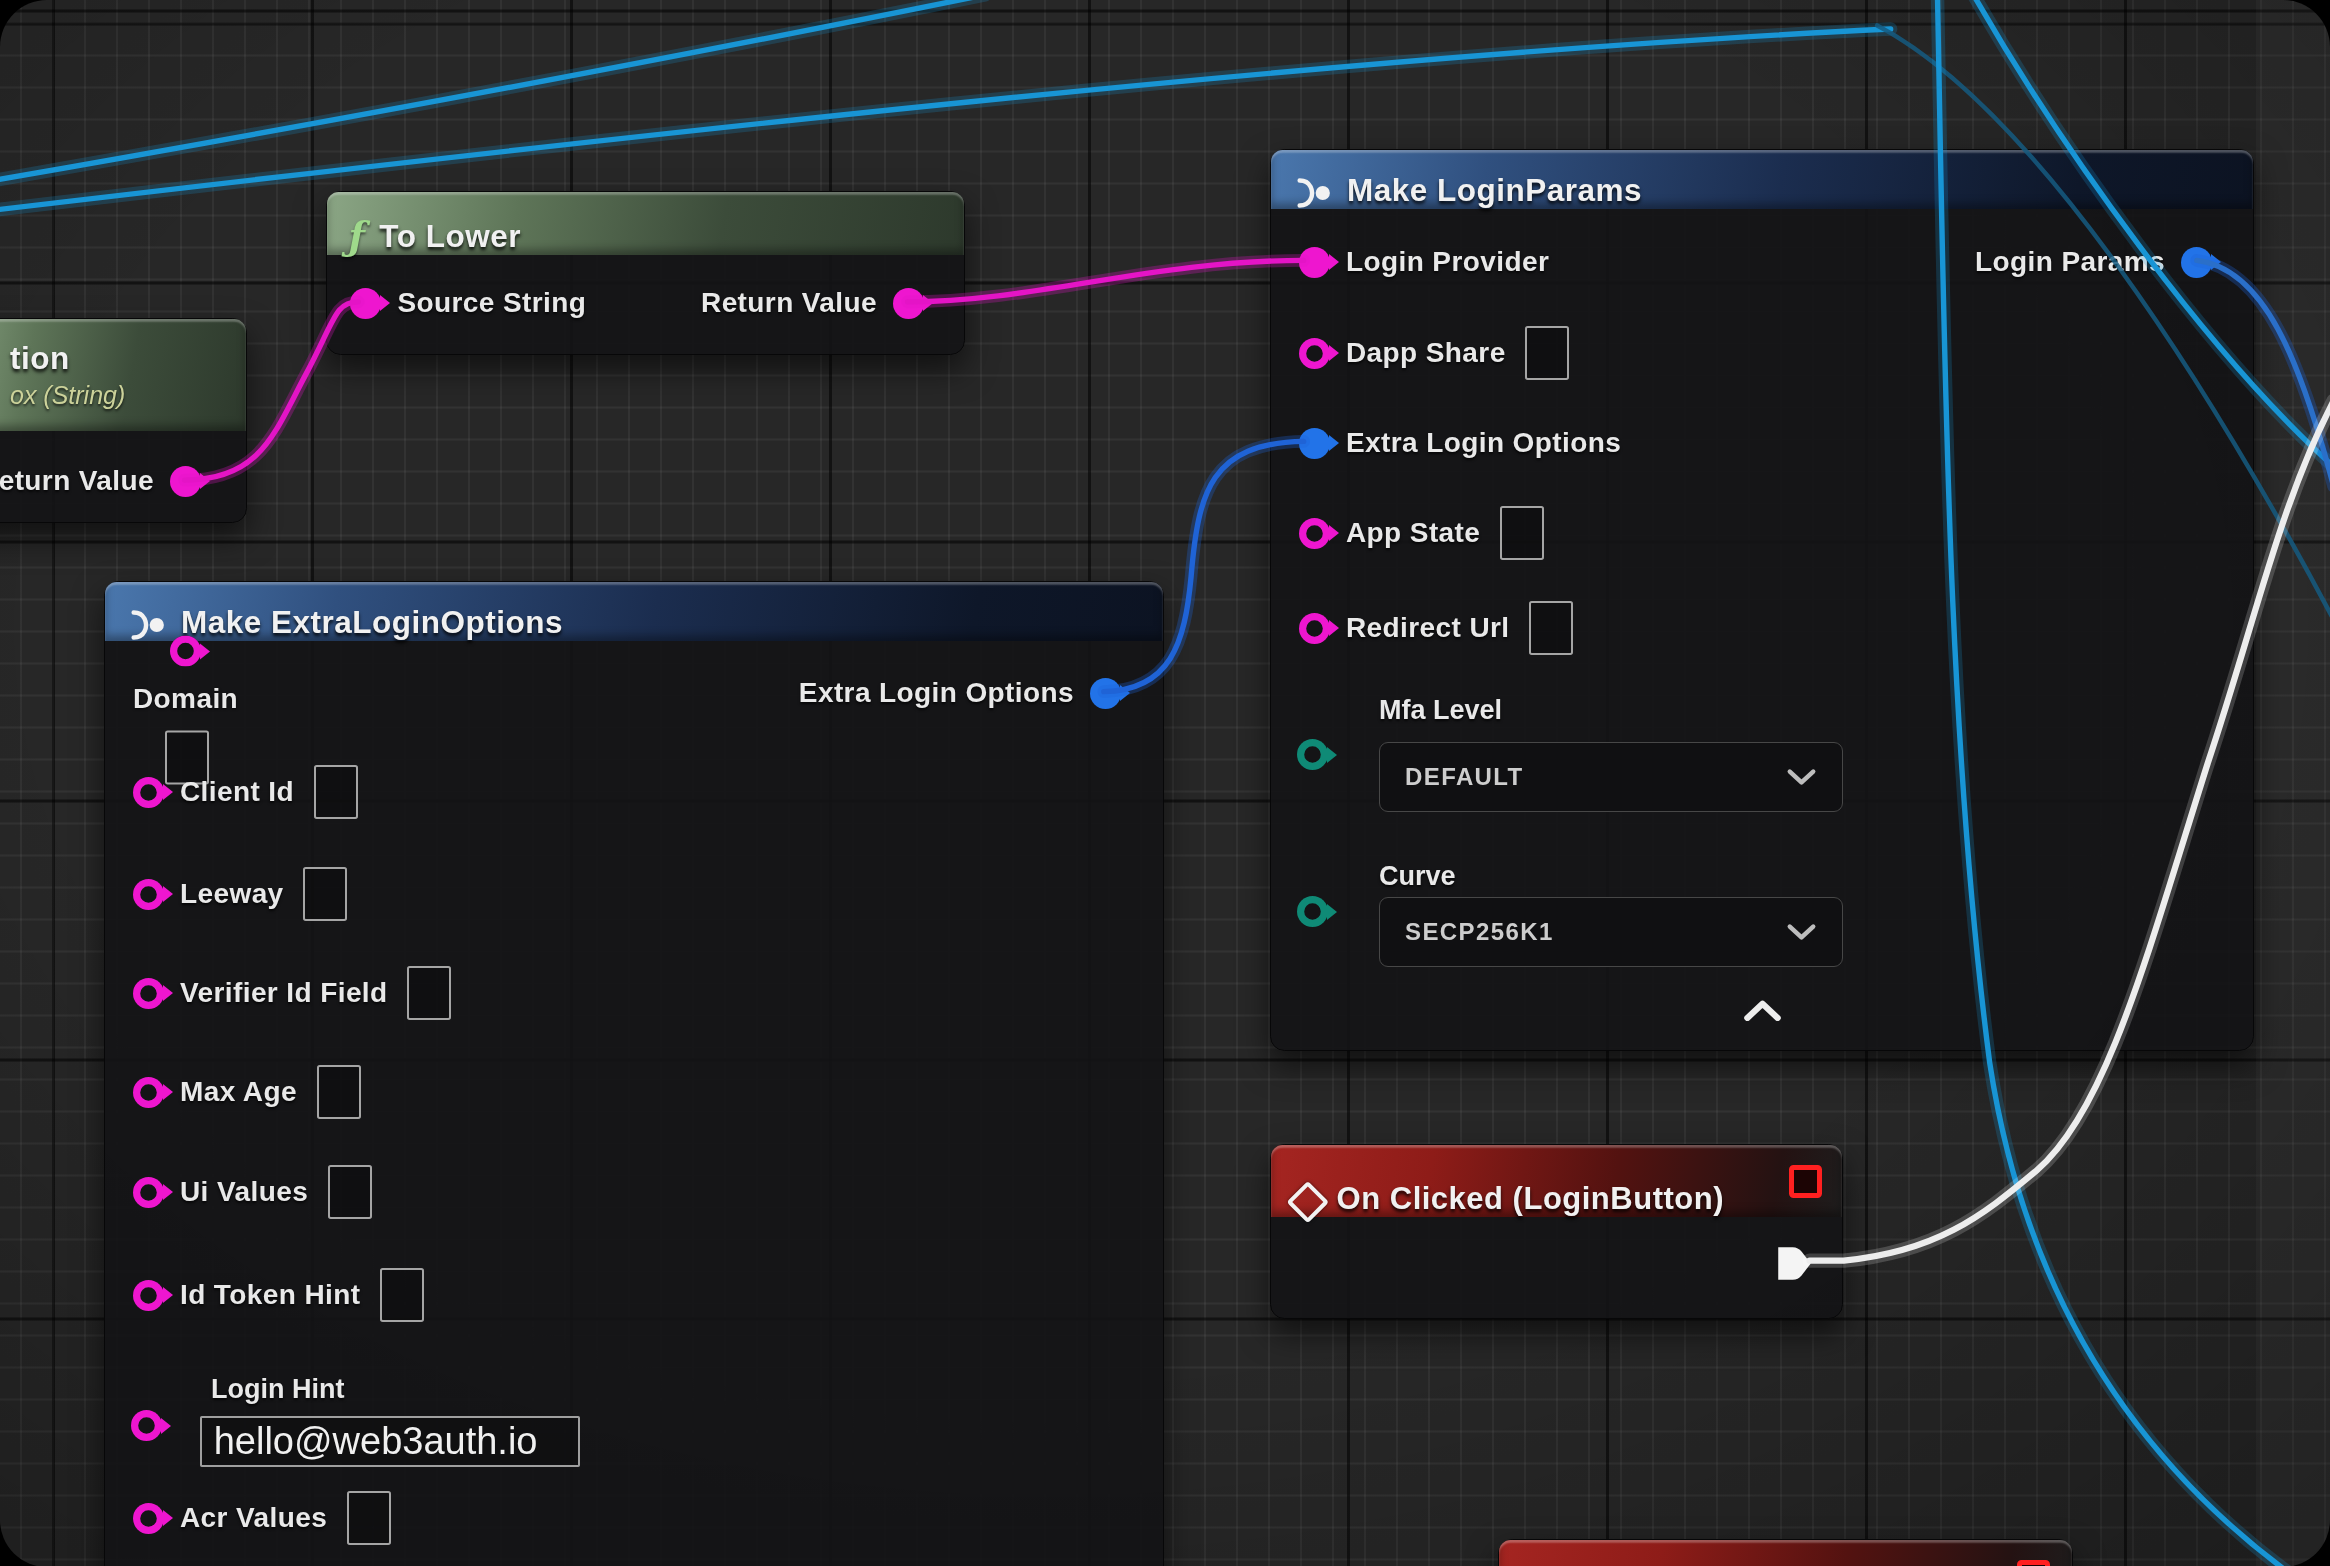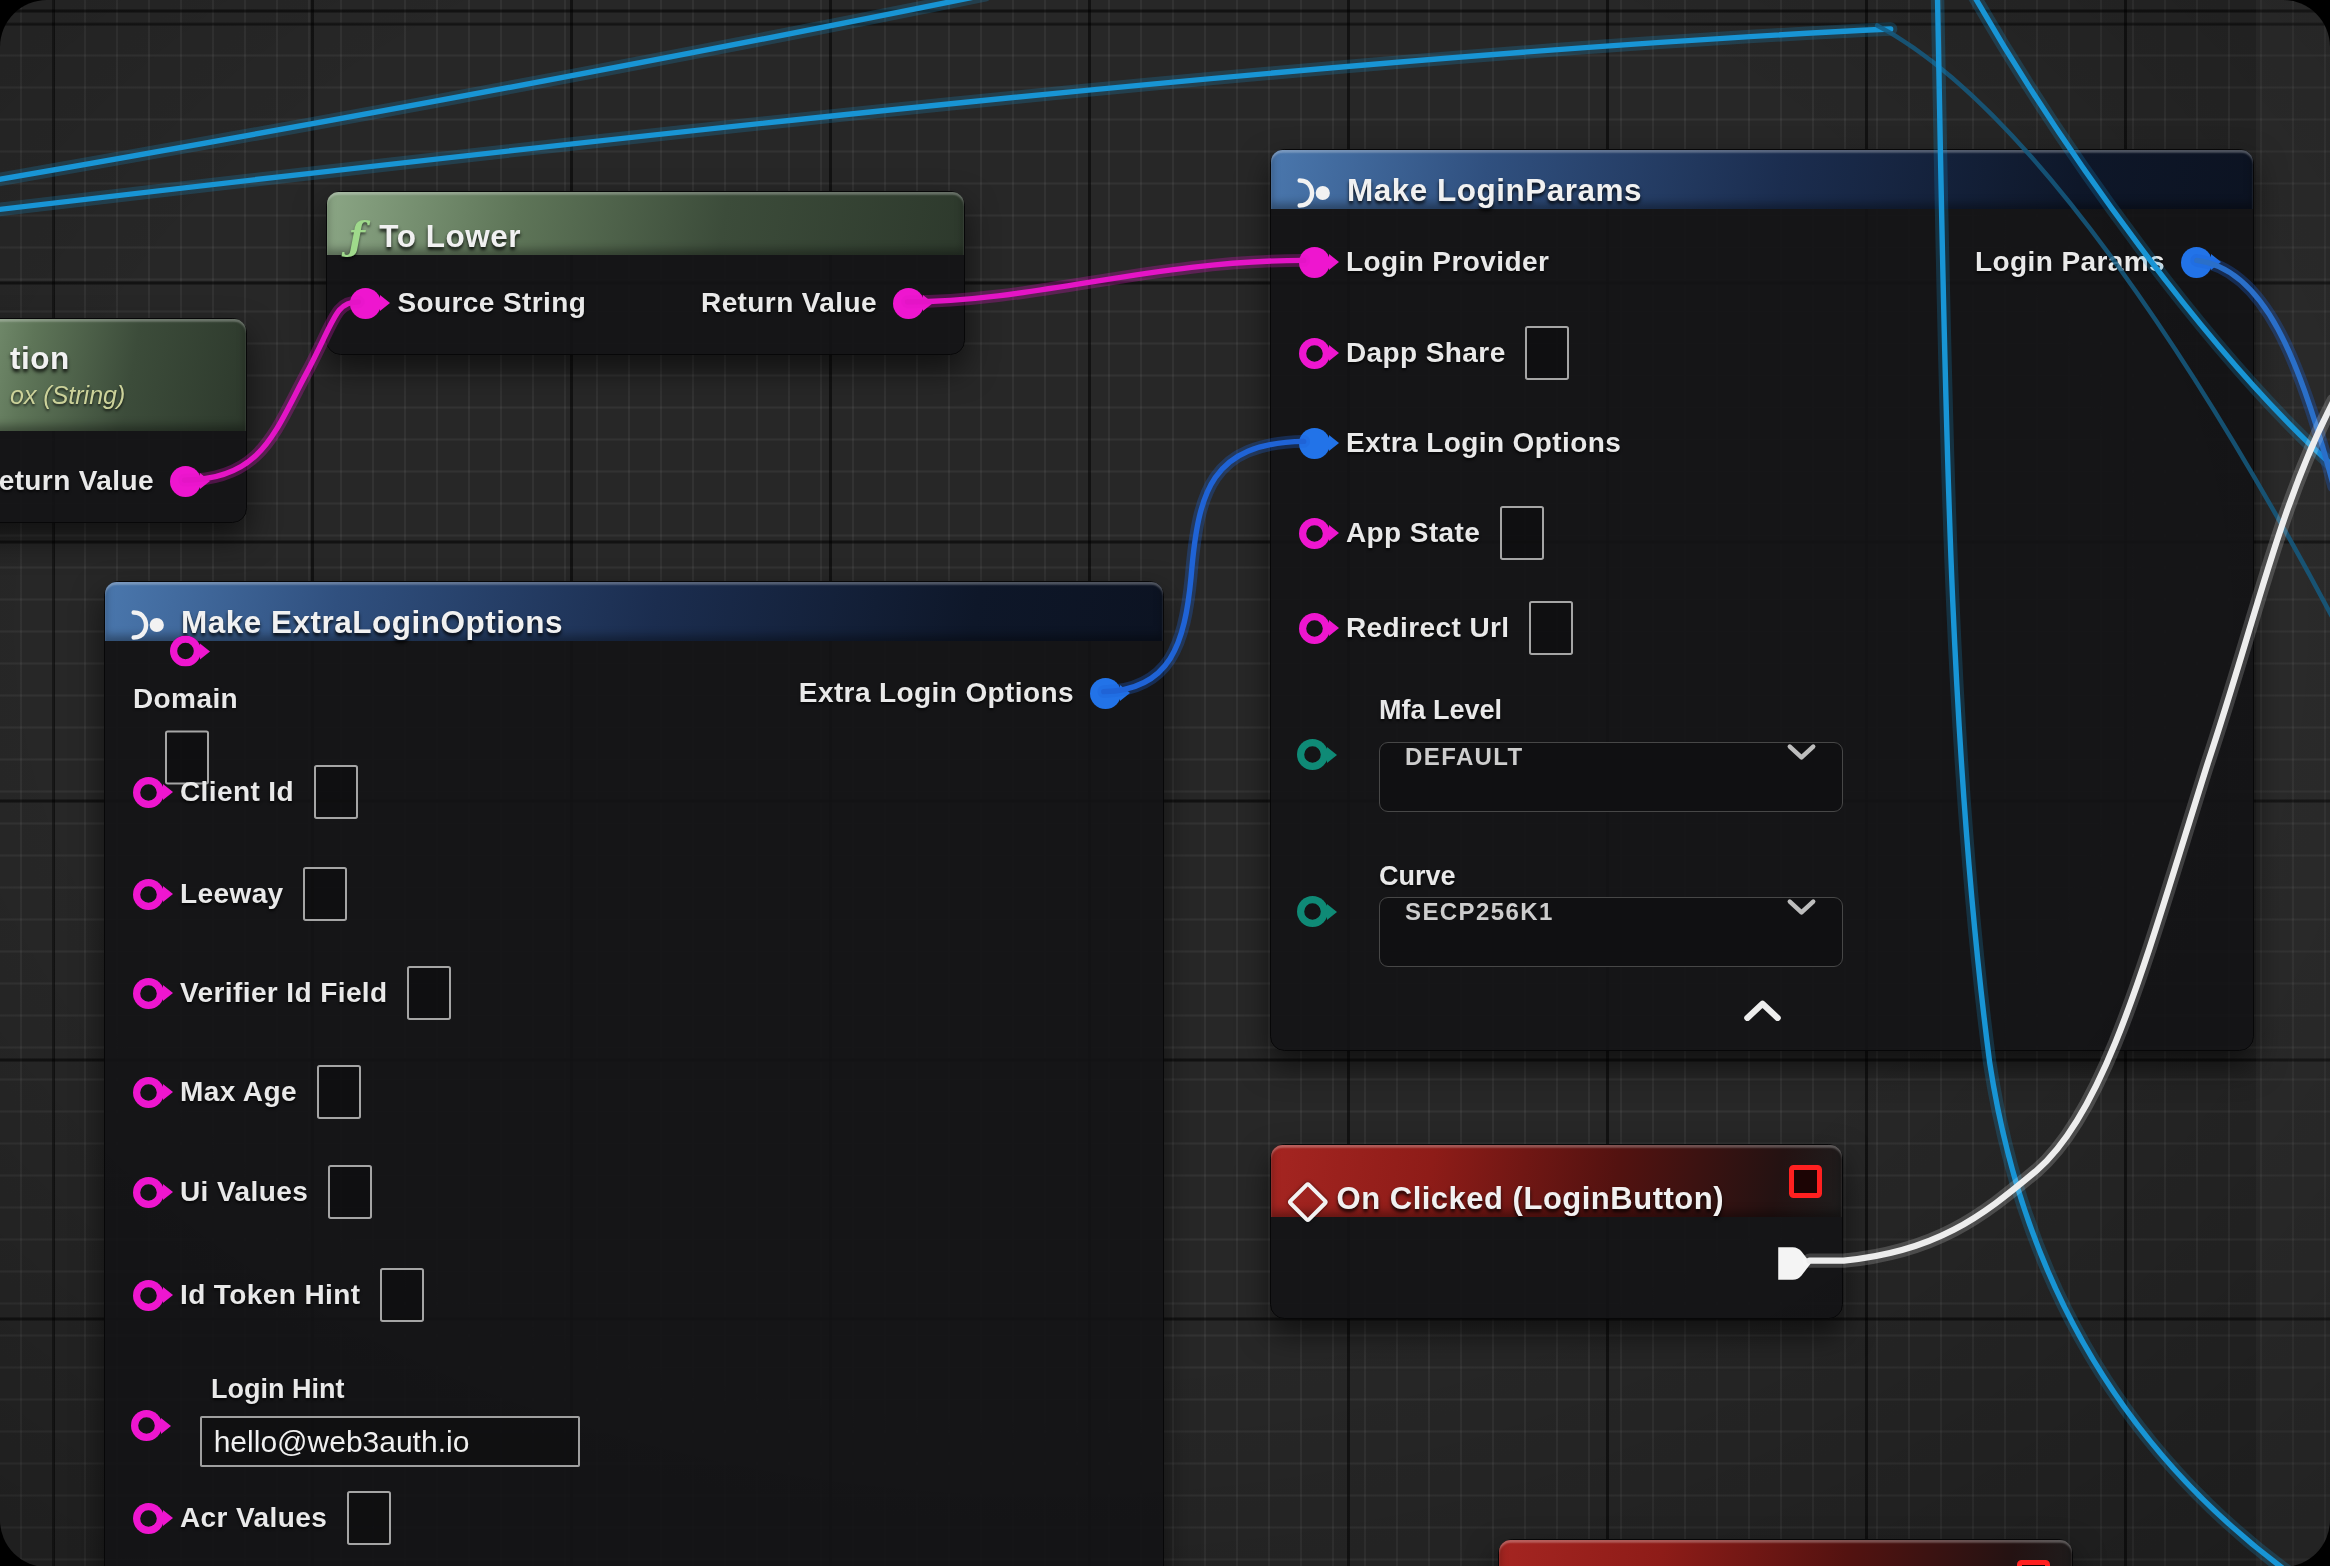--- a/index.html
+++ b/index.html
@@ -44,26 +44,26 @@
   .c-mag{color:#ee16cf;}.c-blue{color:#2273e8;}.c-teal{color:#0f8a76;}
   .pin-label{font-size:28px;font-weight:700;color:#e9e9e9;text-shadow:0 1.8px 2.7px rgba(0,0,0,0.75);
              letter-spacing:0.4px;white-space:nowrap;}
   .ue-checkbox{width:40px;height:50px;border:2.7px solid #a5a5a5;border-radius:2.7px;
                background:rgba(0,0,0,0.25);flex:none;margin-left:3.6px;}
 
   
   .field-label{position:absolute;font-size:27px;font-weight:700;color:#e9e9e9;
                text-shadow:0 1.8px 2.7px rgba(0,0,0,0.75);}
   .ue-select{position:absolute;width:464px;height:70px;background:#101012;border:1.8px solid #474747;
-      border-radius:9px;display:flex;justify-content:space-between;
+      border-radius:9px;display:flex;align-items:center;justify-content:space-between;
       padding:0 25px;box-sizing:border-box;}
   .ue-select .val{font-size:24px;font-weight:700;color:#cdcdcd;letter-spacing:1.4px;}
   .ue-textbox{position:absolute;width:353px;height:47px;border:2.7px solid #9f9f9f;border-radius:1.8px;
       background:rgba(8,8,8,0.35);display:flex;align-items:center;padding:0 11.7px;
-      font-size:30px;color:#f0f0f0;white-space:nowrap;overflow:hidden;}
+      font-size:38px;color:#f0f0f0;white-space:nowrap;overflow:hidden;}
   .collapse-btn{position:absolute;width:54px;height:31px;display:flex;align-items:center;justify-content:center;}
 
   
   .fn-icon{font-family:"DejaVu Serif",serif;font-style:italic;font-weight:700;font-size:38px;
            color:#9fd98b;text-shadow:0 1.8px 2.7px rgba(0,0,0,0.6);line-height:1;flex:none;}
   .diamond-icon{width:21.6px;height:21.6px;border:4.5px solid #f2f2f2;transform:rotate(45deg);
                 border-radius:3.6px;flex:none;box-shadow:0 0 3.6px rgba(0,0,0,0.6);}
   .delegate-icon{position:absolute;width:23.4px;height:23.4px;border:5.4px solid #ff2020;border-radius:4.5px;
                  background:#1c0404;}
 </style>

